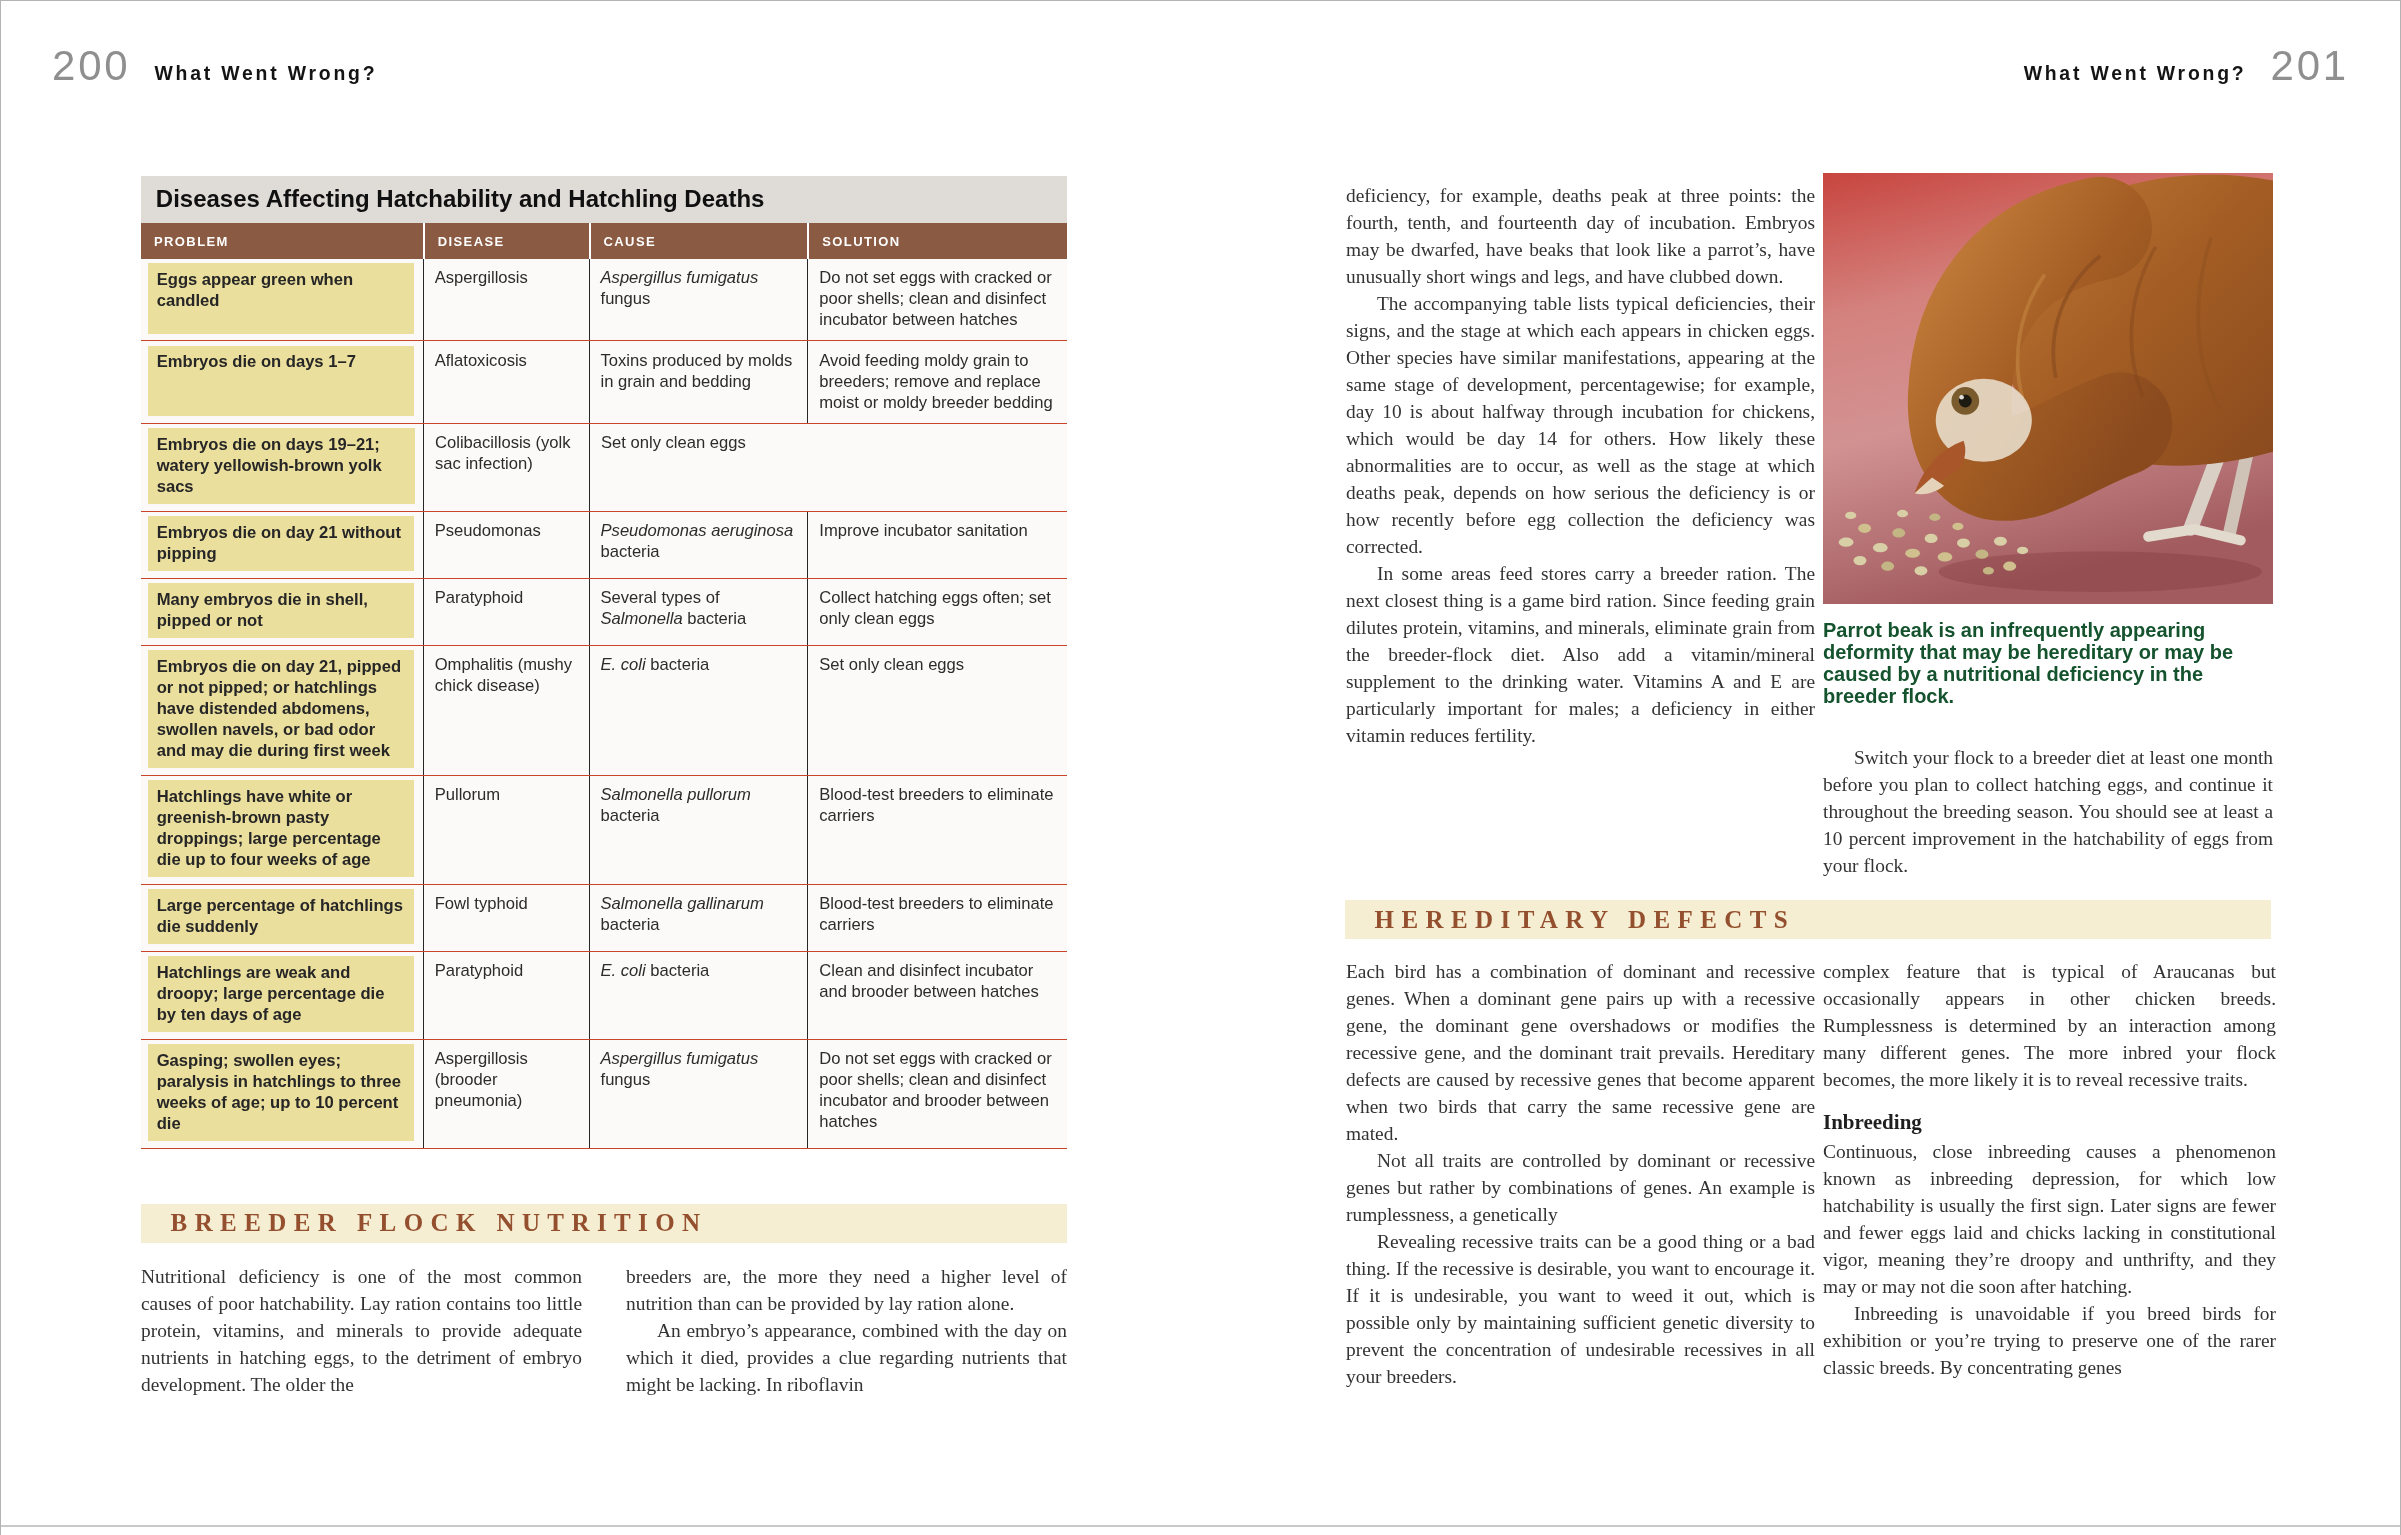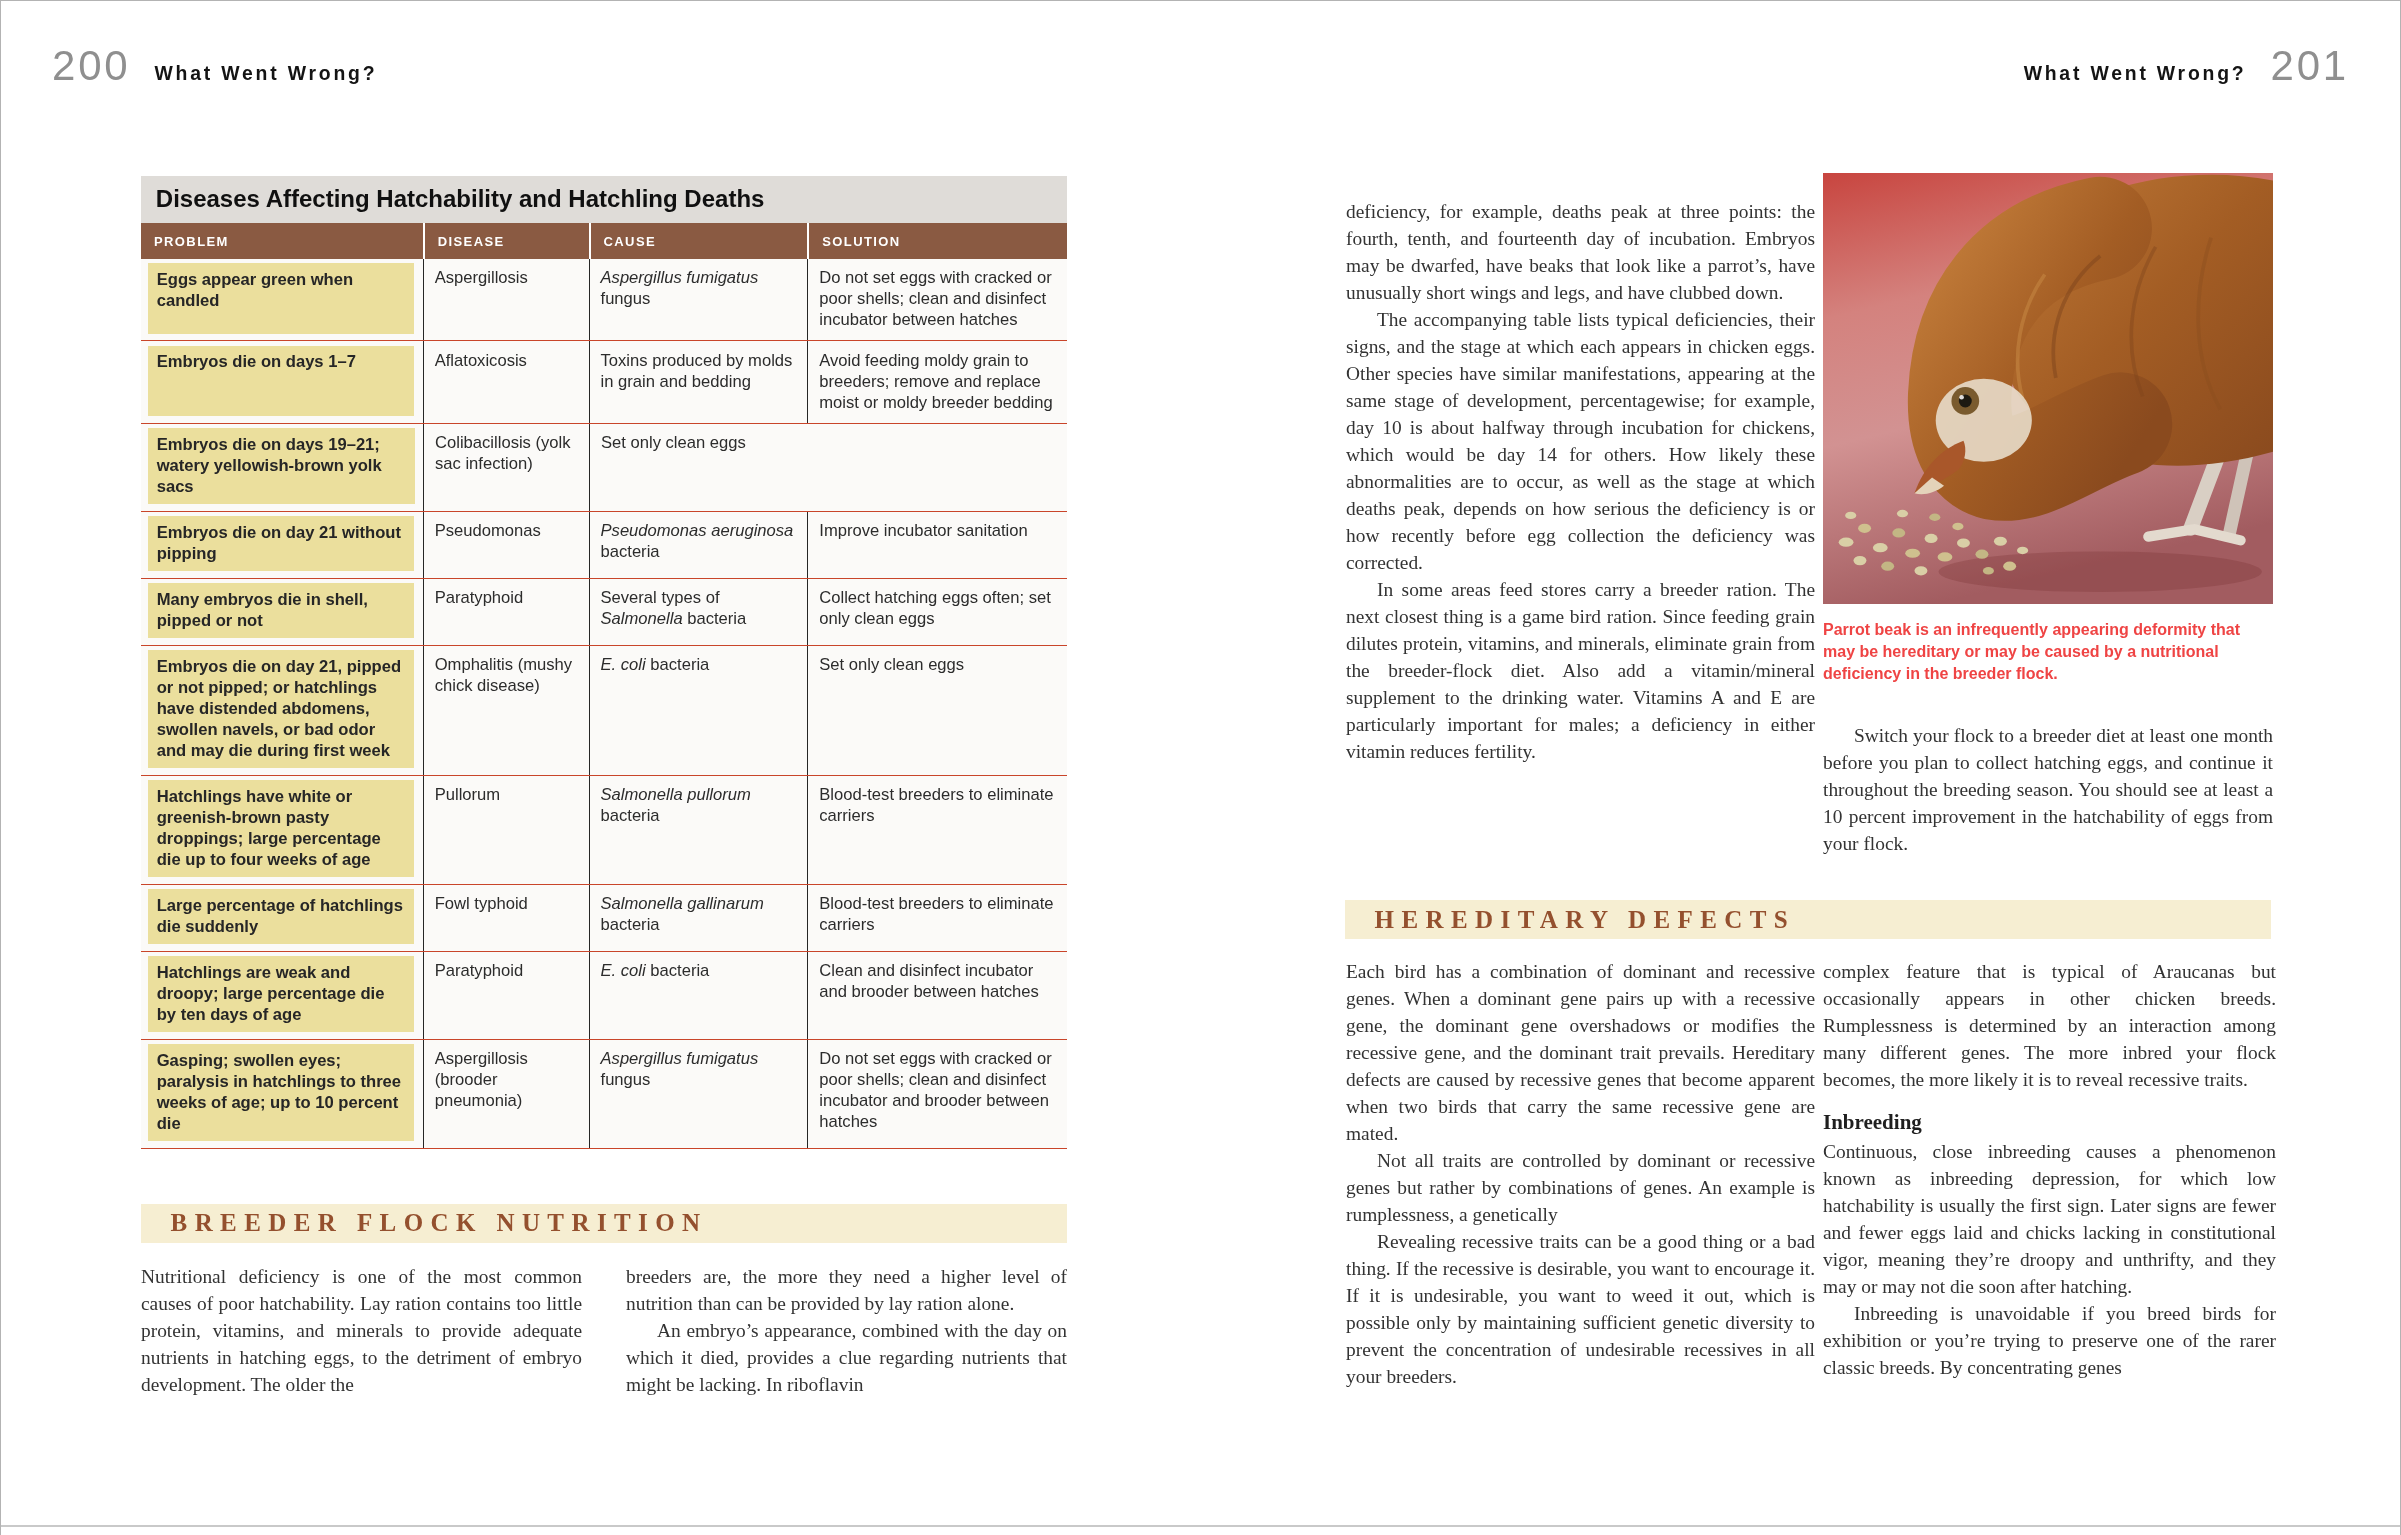--- a/index.html
+++ b/index.html
@@ -41,24 +41,24 @@
                 letter-spacing:7.4px; color:#94502e; padding-left:29.6px; white-space:nowrap; }
 
   .two-col { display:flex; gap:44px; margin-top:20px; }
   .two-col .col { flex:1; }
 
   .bp { font-family:"Liberation Serif", serif; font-size:19.4px; line-height:27px; color:#333;
         text-align:justify; margin:0; }
   .bp.ind { text-indent:31px; }
 
   
-  .rp-col1 { position:absolute; left:1345px; top:197px; width:469px; }
+  .rp-col1 { position:absolute; left:1345px; top:181px; width:469px; }
   .rp-photo-col { position:absolute; left:1822px; top:172px; width:450px; }
   .photo-frame { width:450px; height:431px; overflow:hidden; }
-  .caption { margin-top:14.8px; font-size:16px; line-height:22px; font-weight:bold; color:#ef4444; }
+  .caption { margin-top:14.8px; font-size:20px; line-height:22px; font-weight:bold; color:#14532d; }
   .after-photo { margin-top:37px; }
 
   .band.right-band { position:absolute; left:1344px; top:899px; width:926px; }
   .hd-col1 { position:absolute; left:1345px; top:957px; width:469px; }
   .hd-col2 { position:absolute; left:1822px; top:957px; width:453px; }
   .subhead { font-family:"Liberation Serif", serif; font-weight:bold; font-size:21px;
              color:#1f1f1f; margin:16.6px 0 3.7px; }
 </style>
 </head>
 <body>

